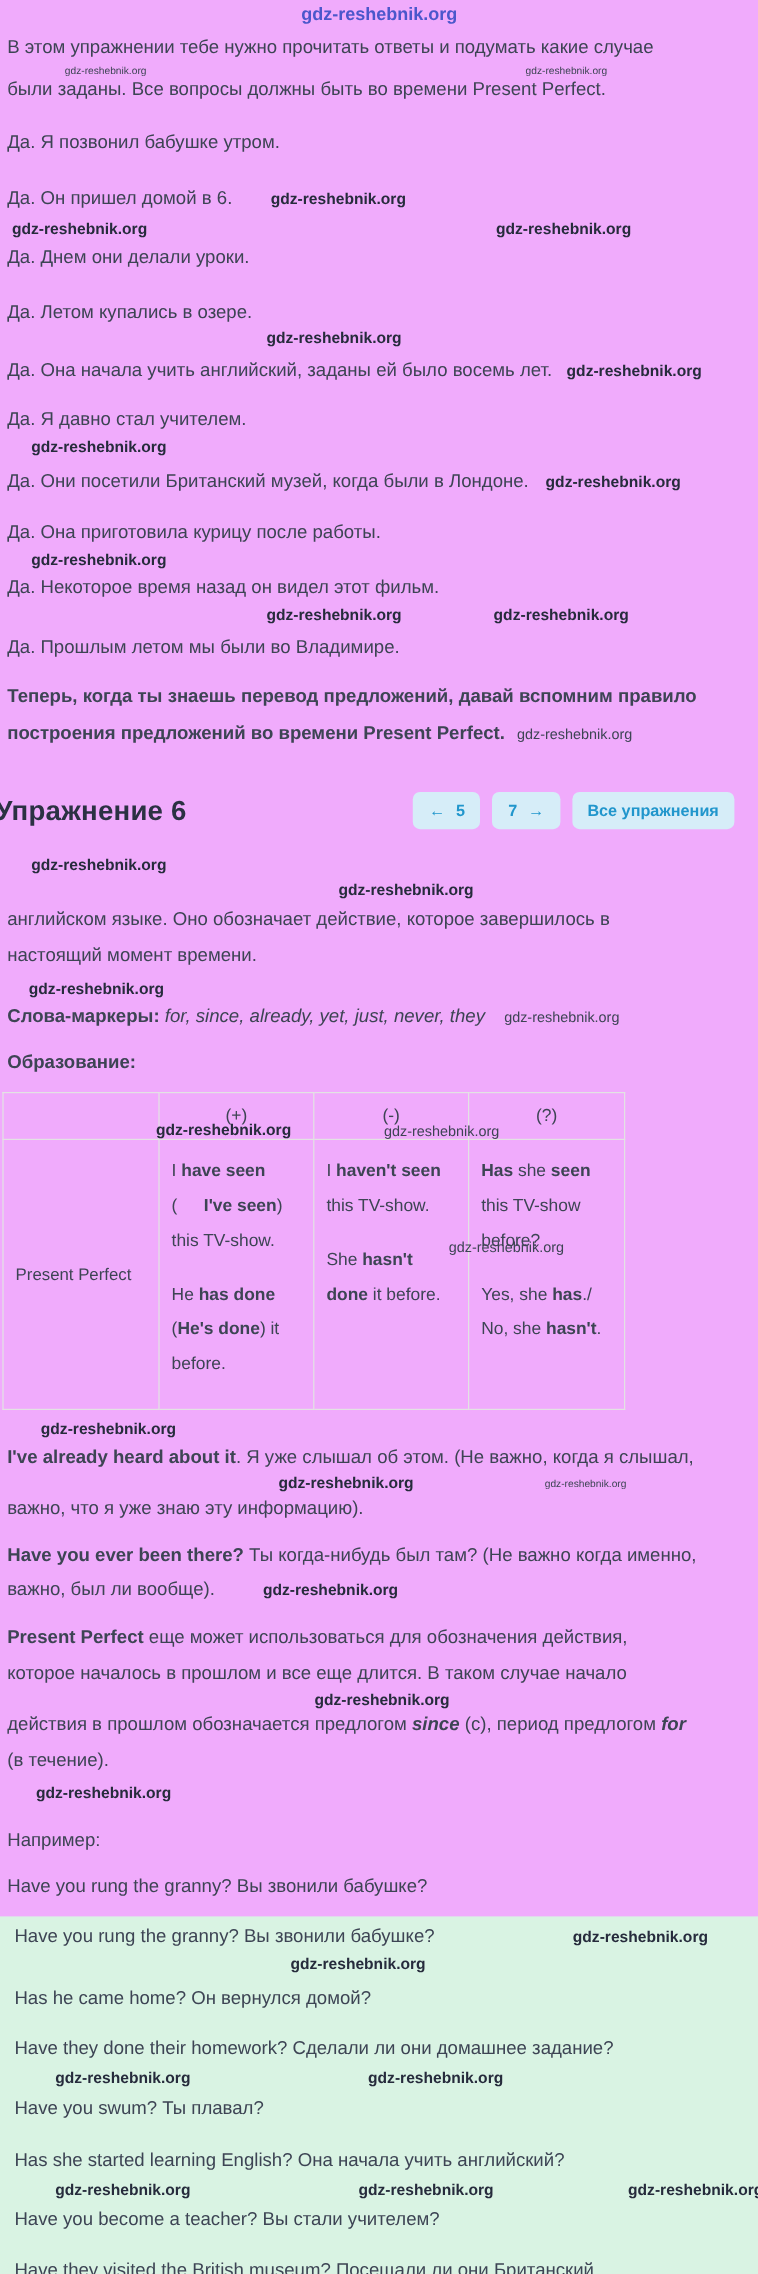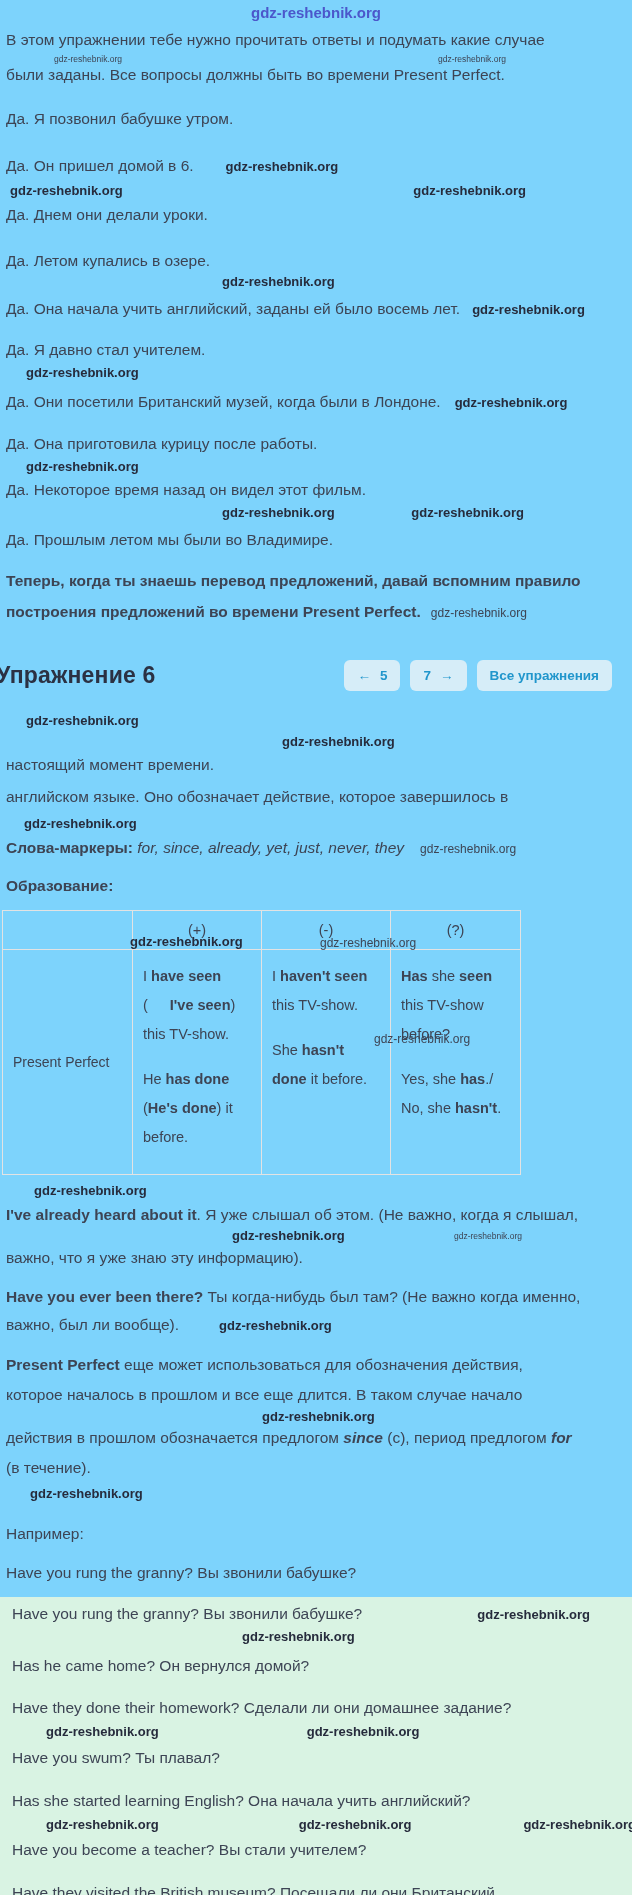--- a/index.html
+++ b/index.html
@@ -1,18 +1,18 @@
 <!DOCTYPE html>
 <html><head>
 <meta charset="utf-8">
 <style>
   html,body{margin:0;padding:0;background:#ffffff;}
   body{font-family:"Liberation Sans",sans-serif;}
   .page{position:relative;width:632px;height:1895px;margin:0 auto;overflow:hidden;
-        display:flex;flex-direction:column;background:#7dd3fc;color:#3d4454;}
+        display:flex;flex-direction:column;background:#f0abfc;color:#3d4454;}
   p{margin:0;}
   .txt{padding:0 6px;font-size:15.5px;line-height:1.4;color:#3d4454;}
   .lh2{line-height:1.95;}
   .bold{font-weight:700;}
   .wm{font-weight:700;color:#262b3c;font-size:13px;white-space:nowrap;line-height:1.2;}
   .wm-top{display:block;text-align:center;color:#4b57cb;font-size:15px;font-weight:700;padding-top:4px;}
   .wm-tiny{font-size:8.5px;font-weight:400;color:#3d4454;}
   .wm-light{font-size:12px;font-weight:400;color:#3d4454;}
   .wmrow{display:flex;align-items:center;}
   .inlinerow{display:flex;align-items:baseline;}
@@ -117,22 +117,22 @@
     </div>
   </div>
 
   <div class="wmrow" style="margin-top:8px;padding-left:26px">
     <span class="wm">gdz-reshebnik.org</span>
   </div>
   <div class="wmrow" style="margin-top:6px;padding-left:282px">
     <span class="wm">gdz-reshebnik.org</span>
   </div>
 
+  <p class="txt lh2" style="margin-top:2px">английском языке. Оно обозначает действие, которое завершилось в</p>
   <p class="txt lh2">настоящий момент времени.</p>
-  <p class="txt lh2" style="margin-top:2px">английском языке. Оно обозначает действие, которое завершилось в</p>
 
   <div class="wmrow" style="margin-top:4px;padding-left:24px">
     <span class="wm">gdz-reshebnik.org</span>
   </div>
 
   <div class="inlinerow" style="margin-top:5px">
     <p class="txt"><span style="font-weight: 700; margin-top: 18px;">Слова-маркеры: </span><span style="font-style: italic;">for, since, already, yet, just, never, they</span></p>
     <span class="wm wm-light" style="margin-left:10px">gdz-reshebnik.org</span>
   </div>
 

